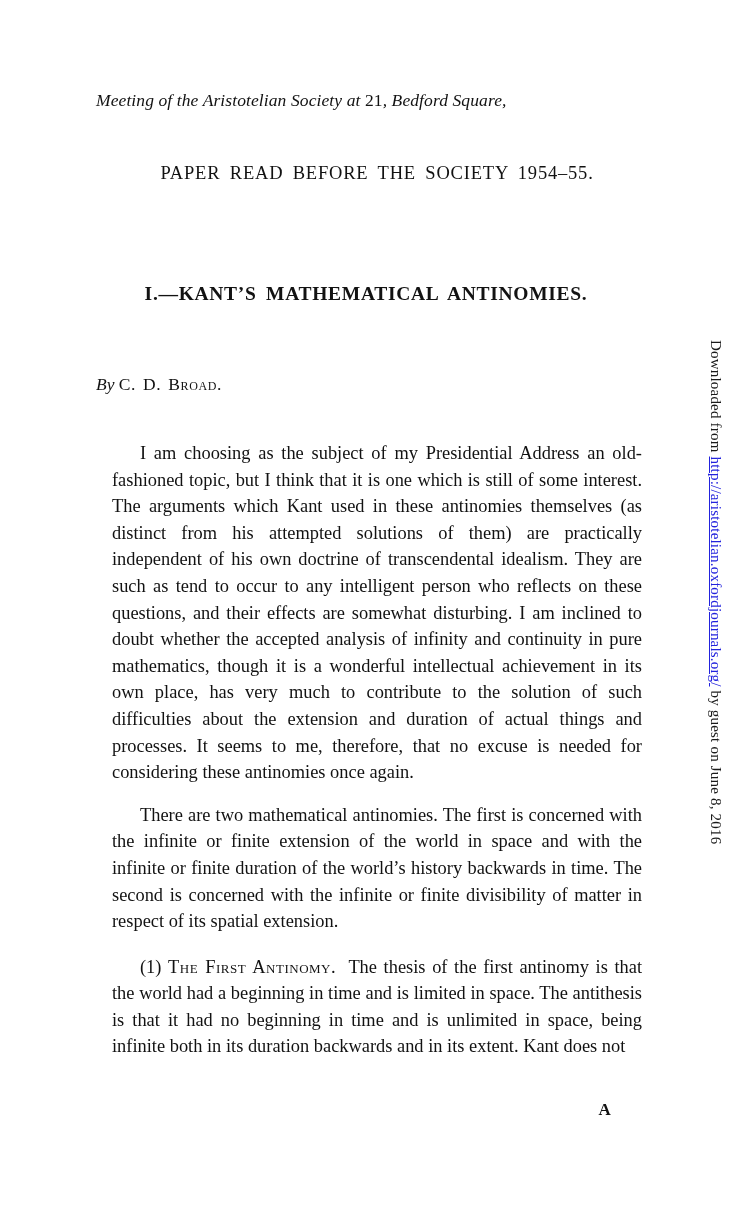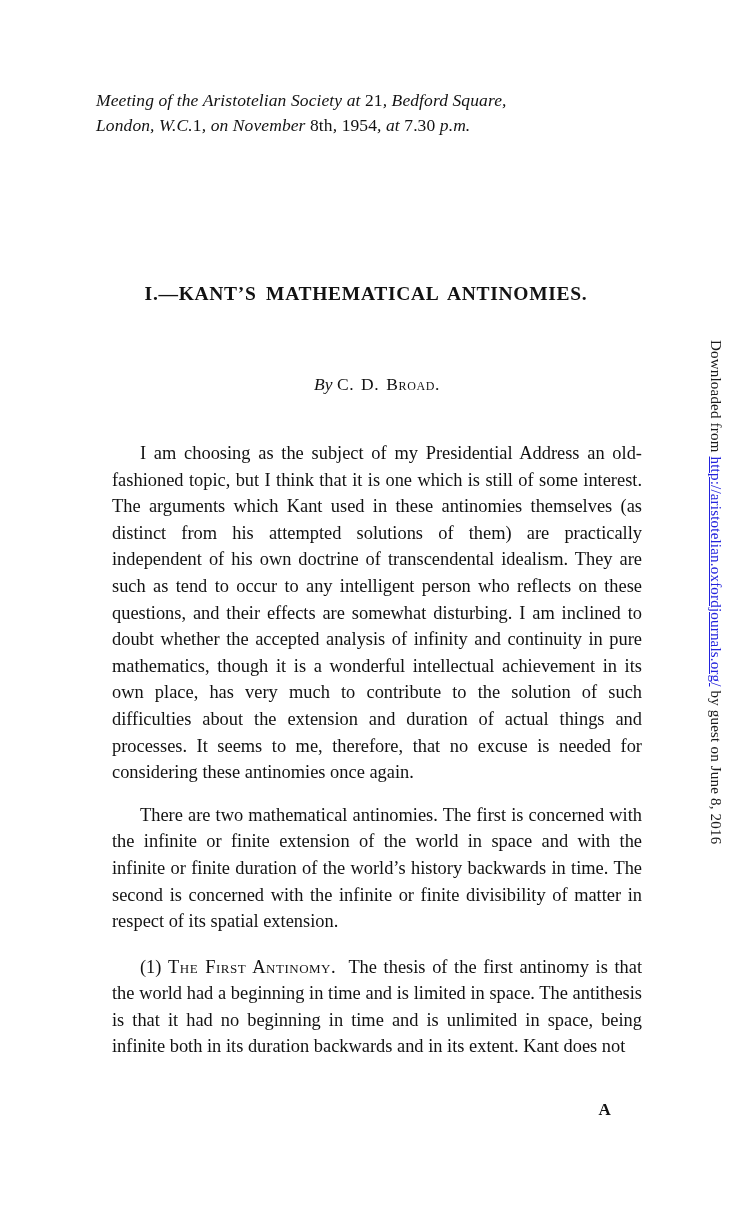--- a/index.html
+++ b/index.html
@@ -70,21 +70,21 @@
     text-align: center;
     font-size: 17.5px;
     letter-spacing: 0.8px;
     word-spacing: 4px;
   }
   .byline {
     position: absolute;
     left: 96px;
     top: 374px;
     width: 562px;
-    text-align: center;
+    text-align: left;
     font-size: 17.5px;
   }
   .byline .by {
     font-style: italic;
   }
   .byline .name {
     font-variant: small-caps;
     letter-spacing: 0.6px;
     word-spacing: 2px;
   }
@@ -150,23 +150,23 @@
     text-decoration: underline;
   }
 </style>
 </head>
 <body>
 
 <div class="page">
 
   <div class="meeting-note">
     <div><span>Meeting of the Aristotelian Society at </span><span class="roman">21</span><span>, Bedford Square,</span></div>
-    <div><span>London, W.C.</span><span class="roman">1</span><span>, on November </span><span class="roman">8th</span><span>, </span><span class="roman">1954</span><span>, at </span><span class="roman">7.30</span><span> p.m.</span></div>
   </div>
 
+  <div class="paper-read">PAPER READ BEFORE THE SOCIETY 1954–55.</div>
 
   <h1 class="article-title">I.—KANT’S MATHEMATICAL ANTINOMIES.</h1>
   <div class="byline"><span class="by">By</span> <span class="name">C. D. Broad.</span></div>
 
   <div class="body-text">
     <p>I am choosing as the subject of my Presidential Address an old-fashioned topic, but I think that it is one which is still of some interest.  The arguments which Kant used in these antinomies themselves (as distinct from his attempted solutions of them) are practically independent of his own doctrine of transcendental idealism.  They are such as tend to occur to any intelligent person who reflects on these questions, and their effects are somewhat disturbing.  I am inclined to doubt whether the accepted analysis of infinity and continuity in pure mathematics, though it is a wonderful intellectual achievement in its own place, has very much to contribute to the solution of such difficulties about the extension and duration of actual things and processes.  It seems to me, therefore, that no excuse is needed for considering these antinomies once again.</p>
     <p>There are two mathematical antinomies.  The first is concerned with the infinite or finite extension of the world in space and with the infinite or finite duration of the world’s history backwards in time.  The second is concerned with the infinite or finite divisibility of matter in respect of its spatial extension.</p>
     <p class="spaced-before"><span>(1)</span> <span class="smallcaps">The First Antinomy.</span><span class="sp"></span> <span>The thesis of the first antinomy is that the world had a beginning in time and is limited in space.  The antithesis is that it had no beginning in time and is unlimited in space, being infinite both in its duration backwards and in its extent.  Kant does not</span></p>
   </div>
 

